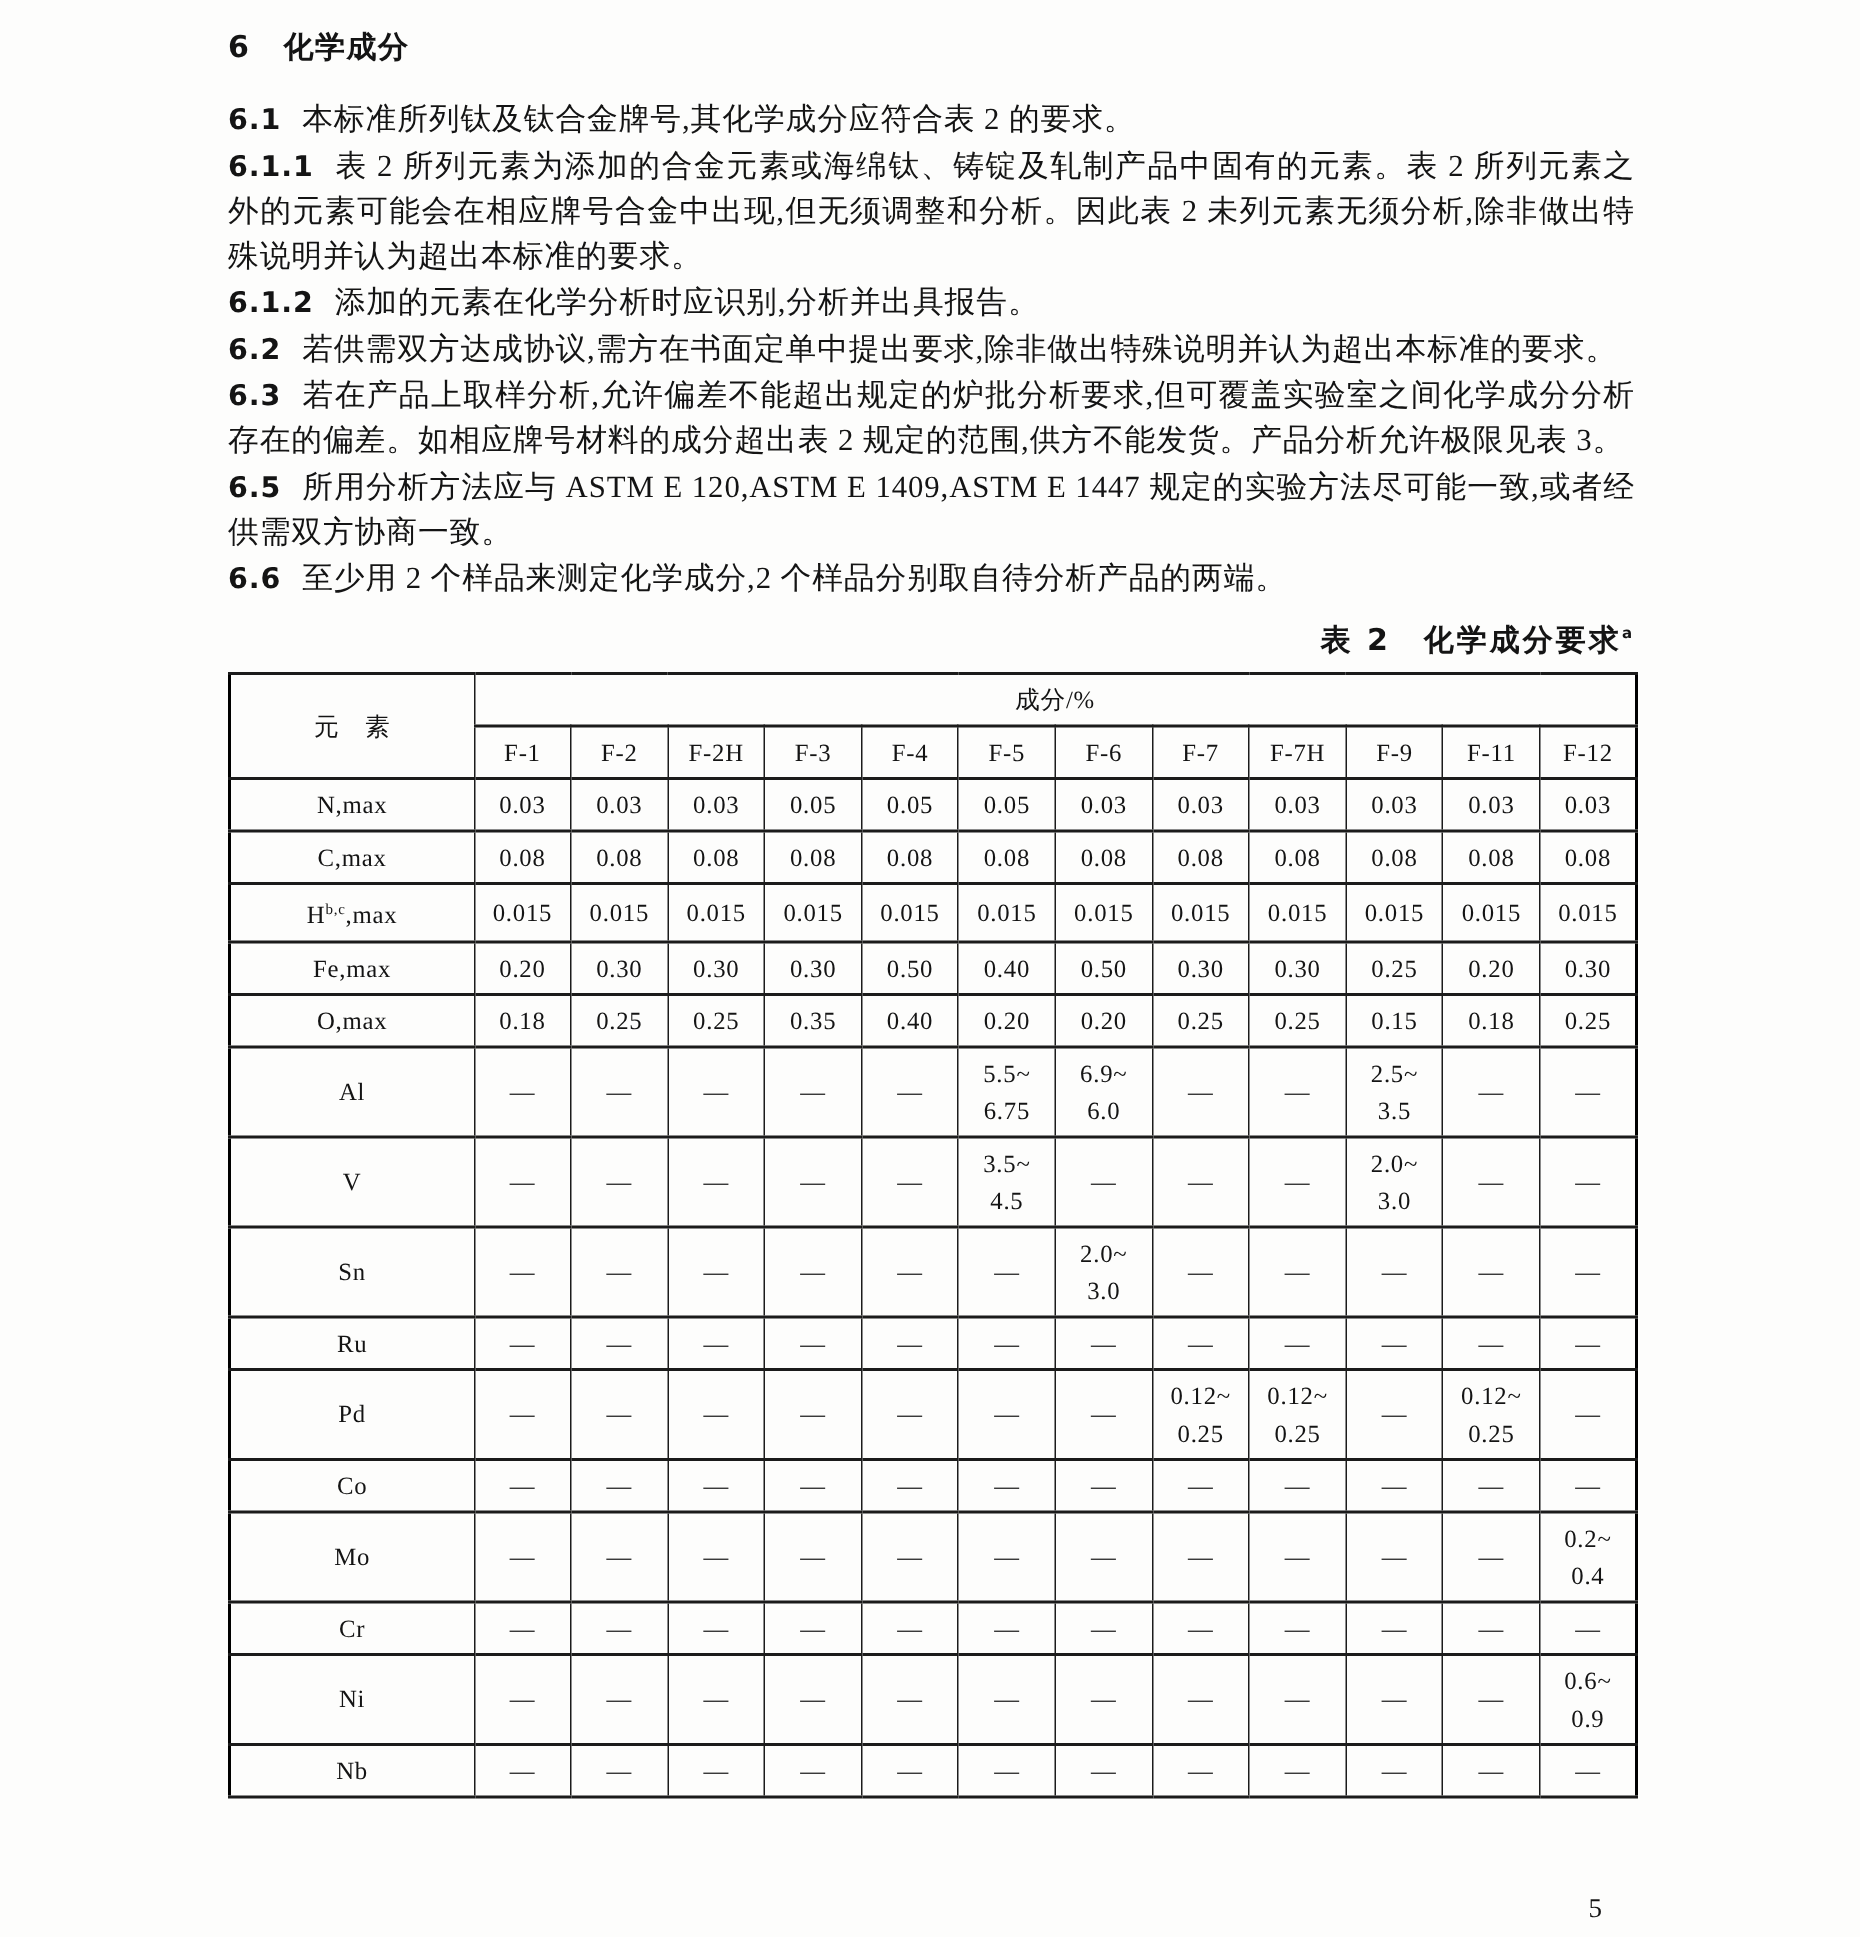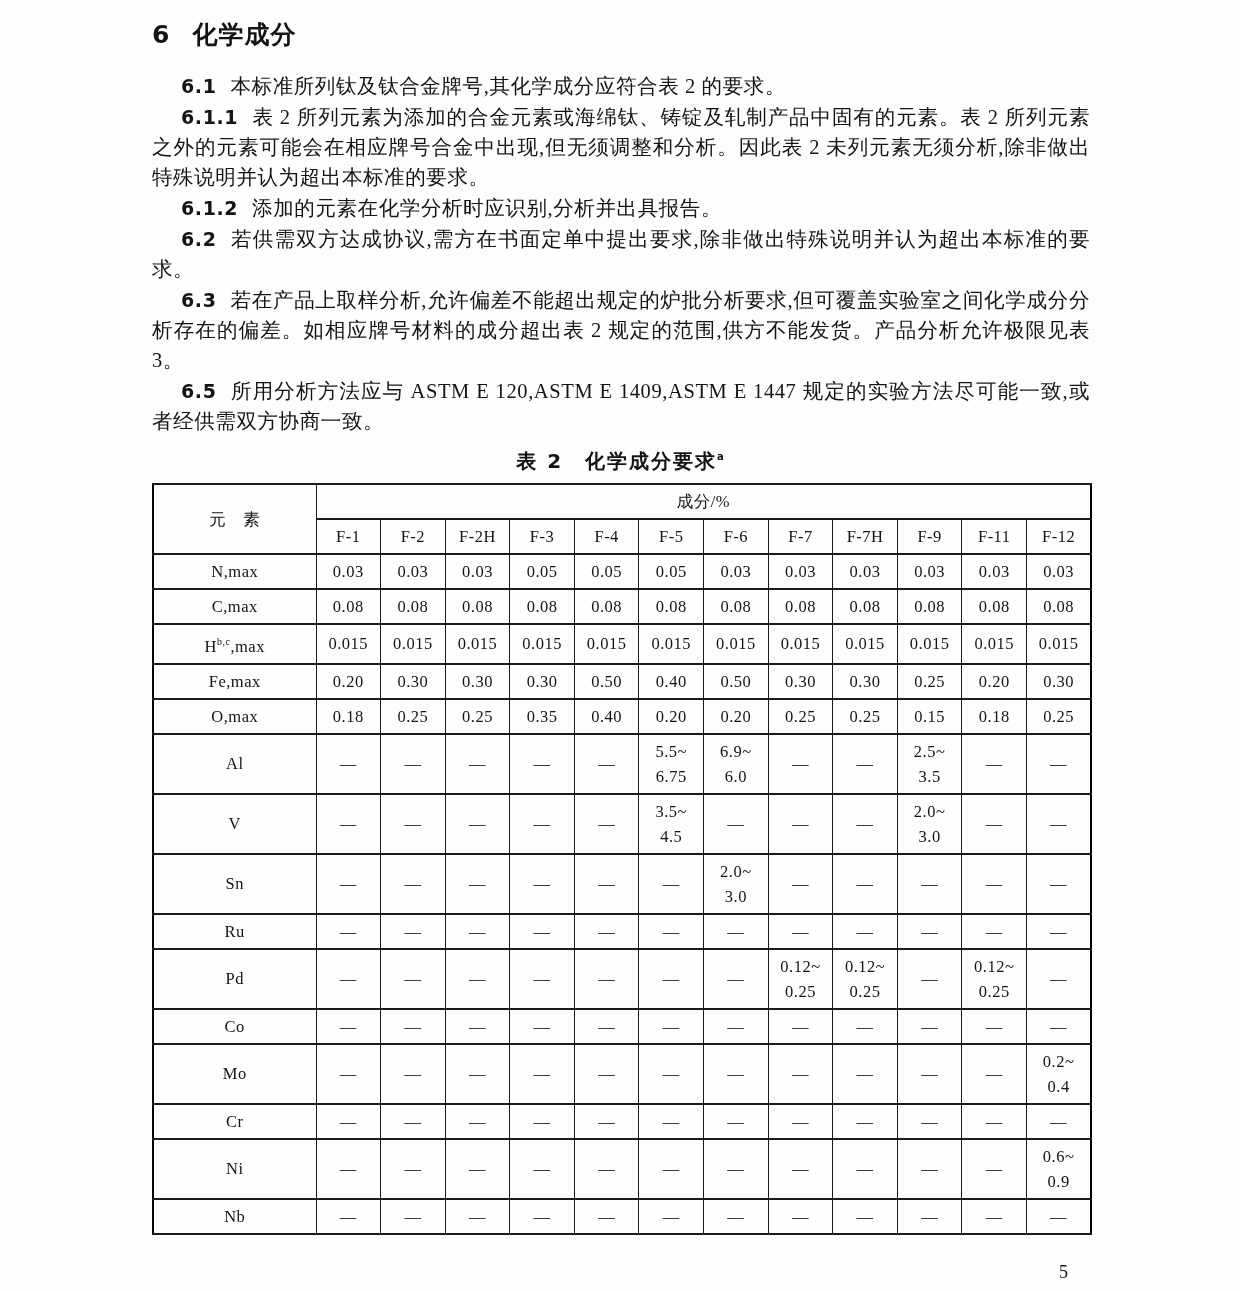--- a/index.html
+++ b/index.html
@@ -5,33 +5,33 @@
   html,body{margin:0;padding:0;}
   body{
     width:1240px;height:1291px;
     background:#fdfdfc;color:#141414;
     font-family:"Liberation Serif","DejaVu Serif",serif;
     overflow:hidden;position:relative;
   }
   .page{padding:12px 150px 0 152px;}
   .sec-heading{
     font-family:"DejaVu Sans","Liberation Sans",sans-serif;
-    font-size:25px;font-weight:bold;margin:6px 0 20px 0;letter-spacing:1px;
+    font-size:20px;font-weight:bold;margin:6px 0 20px 0;letter-spacing:1px;
   }
   .sec-heading .num{margin-right:22px;}
   .para{
     font-size:20.5px;line-height:30px;margin:0 0 1px 0;
     text-align:justify;letter-spacing:0.6px;
   }
   .para .num{
     font-family:"DejaVu Sans","Liberation Sans",sans-serif;
-    font-weight:bold;font-size:19px;margin-right:14px;margin-left:29px;
+    font-weight:bold;font-size:19px;margin-right:14px;
   }
   .tbl-caption{
-    text-align:center;font-weight:bold;font-size:20px;margin:12px 0 8px 0;
+    text-align:right;font-weight:bold;font-size:20px;margin:12px 0 8px 0;
     font-family:"DejaVu Sans","Liberation Sans",sans-serif;letter-spacing:2px;
   }
   .tbl-caption sup{font-size:10px;}
   table.comp{
     width:938px;border-collapse:collapse;table-layout:fixed;
     font-family:"Liberation Serif","DejaVu Serif",serif;
   }
   table.comp th,table.comp td{
     border:1px solid #1b1b1b;
     border-top-width:2px;border-bottom-width:2px;
@@ -58,20 +58,21 @@
   <div class="sec-heading">
     <span class="num">6</span><span>化学成分</span>
   </div>
 
   <p class="para"><b class="num">6.1</b><span>本标准所列钛及钛合金牌号,其化学成分应符合表 2 的要求。</span></p>
   <p class="para"><b class="num">6.1.1</b><span>表 2 所列元素为添加的合金元素或海绵钛、铸锭及轧制产品中固有的元素。表 2 所列元素之外的元素可能会在相应牌号合金中出现,但无须调整和分析。因此表 2 未列元素无须分析,除非做出特殊说明并认为超出本标准的要求。</span></p>
   <p class="para"><b class="num">6.1.2</b><span>添加的元素在化学分析时应识别,分析并出具报告。</span></p>
   <p class="para"><b class="num">6.2</b><span>若供需双方达成协议,需方在书面定单中提出要求,除非做出特殊说明并认为超出本标准的要求。</span></p>
   <p class="para"><b class="num">6.3</b><span>若在产品上取样分析,允许偏差不能超出规定的炉批分析要求,但可覆盖实验室之间化学成分分析存在的偏差。如相应牌号材料的成分超出表 2 规定的范围,供方不能发货。产品分析允许极限见表 3。</span></p>
   <p class="para"><b class="num">6.5</b><span>所用分析方法应与 ASTM E 120,ASTM E 1409,ASTM E 1447 规定的实验方法尽可能一致,或者经供需双方协商一致。</span></p>
+  <p class="para"><b class="num">6.6</b><span>至少用 2 个样品来测定化学成分,2 个样品分别取自待分析产品的两端。</span></p>
 
   <div class="tbl-caption">
     <span>表 2　化学成分要求</span><sup>a</sup>
   </div>
 
   <table class="comp">
     <colgroup>
       <col style="width:163px">
       <col span="12" style="width:64.6px">
     </colgroup>

